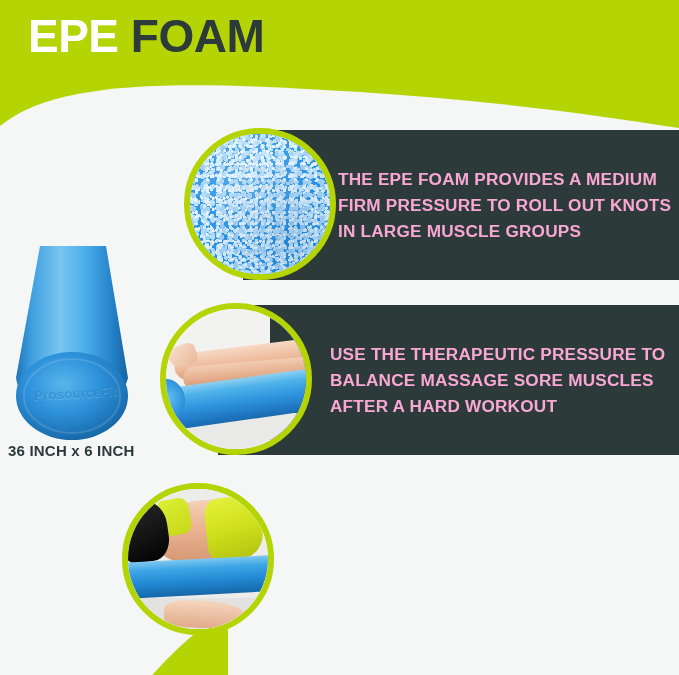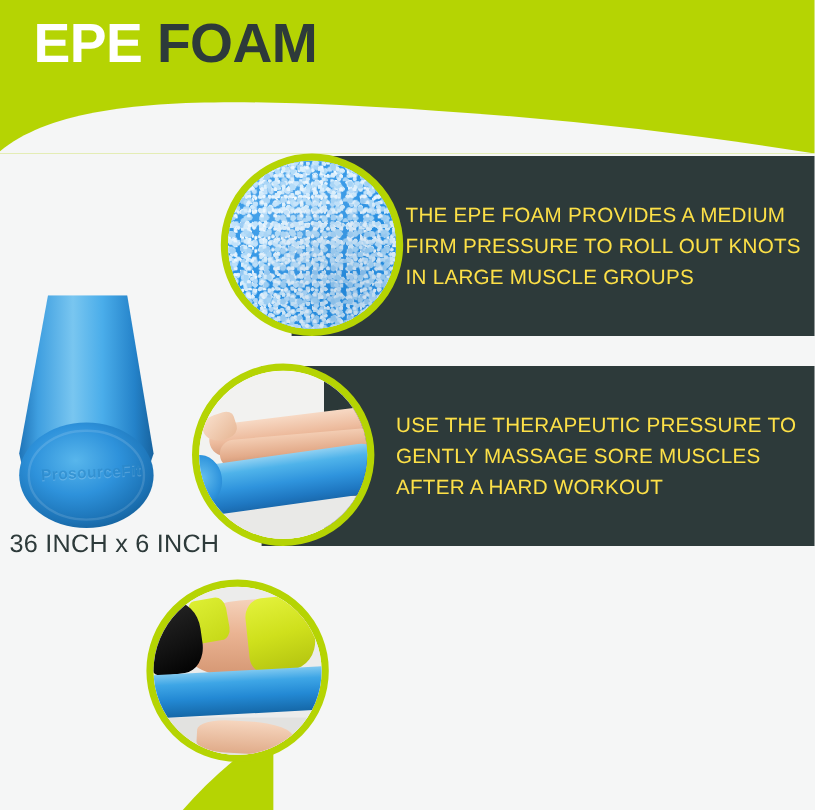--- a/index.html
+++ b/index.html
@@ -31,24 +31,24 @@
   
   .panel{
     position:absolute;background:#2d3a3a;
     display:flex;align-items:center;
   }
   .panel-1{left:243px;top:130px;width:436px;height:150px;}
   .panel-2{left:218px;top:305px;width:461px;height:150px;}
   .panel-3{left:180px;top:485px;width:499px;height:149px;}
 
   .panel-text{
-    color:#fde047;
+    color:#f9a8d4;
     font-size:17.2px;
     line-height:1.52;
-    font-weight:400;
+    font-weight:700;
     letter-spacing:0.2px;
     white-space:pre-line;
   }
   .panel-1 .panel-text{margin-left:95px;}
   .panel-2 .panel-text{margin-left:112px;}
   .panel-3 .panel-text{margin-left:135px;}
 
   
   .circle{
     position:absolute;border-radius:50%;
@@ -177,21 +177,21 @@
   .roller-brand{
     position:absolute;left:14px;top:140px;width:112px;
     text-align:center;color:#2a86c6;opacity:.55;
     font-size:13px;font-weight:bold;letter-spacing:.3px;
     transform:rotate(-3deg);
     text-shadow:0 1px 0 rgba(255,255,255,.35);
     pointer-events:none;
   }
   .product-caption{
     position:absolute;left:8px;top:196px;width:200px;
-    color:#2d3a3a;font-size:21px;font-weight:400;letter-spacing:.2px;
+    color:#2d3a3a;font-size:15px;font-weight:700;letter-spacing:.2px;
     white-space:nowrap;
   }
 
   
   .green-wedge{position:absolute;left:108px;top:610px;width:120px;height:70px;z-index:1;}
 </style>
 </head>
 <body>
 
 <div id="stage">
@@ -207,21 +207,21 @@
   </div>
 
   <div class="panel panel-1">
     <div class="panel-text">THE EPE FOAM PROVIDES A MEDIUM
 FIRM PRESSURE TO ROLL OUT KNOTS
 IN LARGE MUSCLE GROUPS</div>
   </div>
 
   <div class="panel panel-2">
     <div class="panel-text">USE THE THERAPEUTIC PRESSURE TO
-GENTLY MASSAGE SORE MUSCLES
+BALANCE MASSAGE SORE MUSCLES
 AFTER A HARD WORKOUT</div>
   </div>
 
 
   <div class="circle circle-1">
     <div class="circle-inner">
       <div class="foam-tex"></div>
     </div>
   </div>
 

